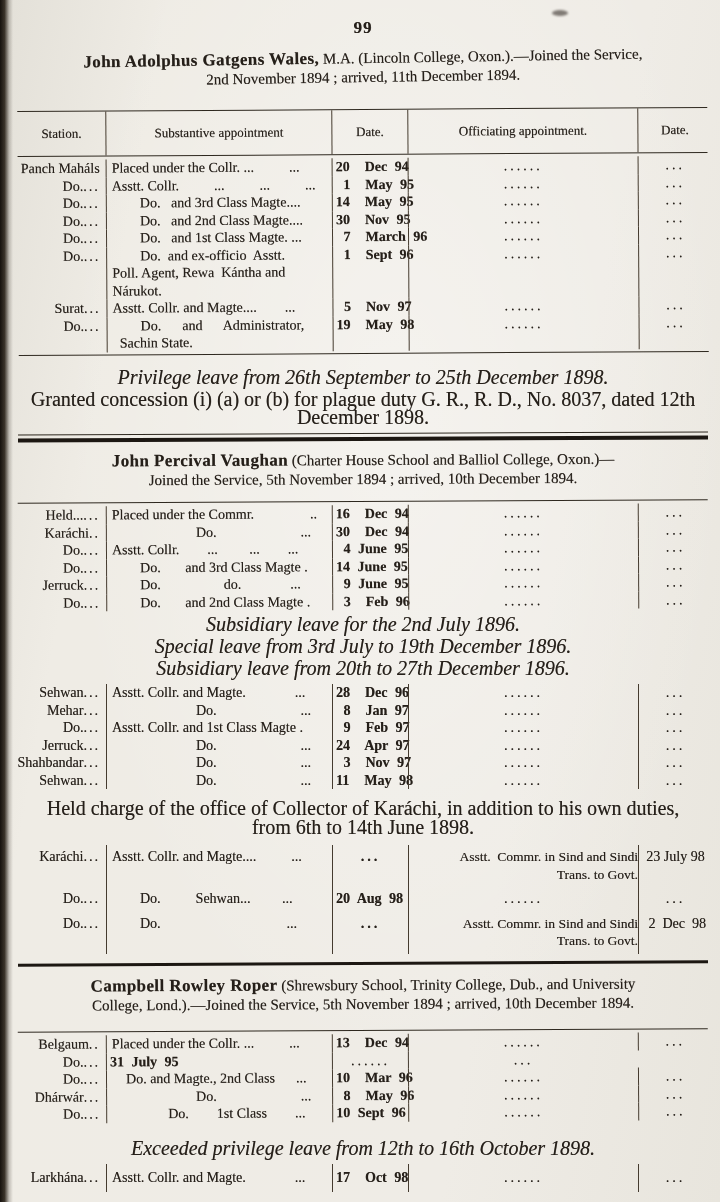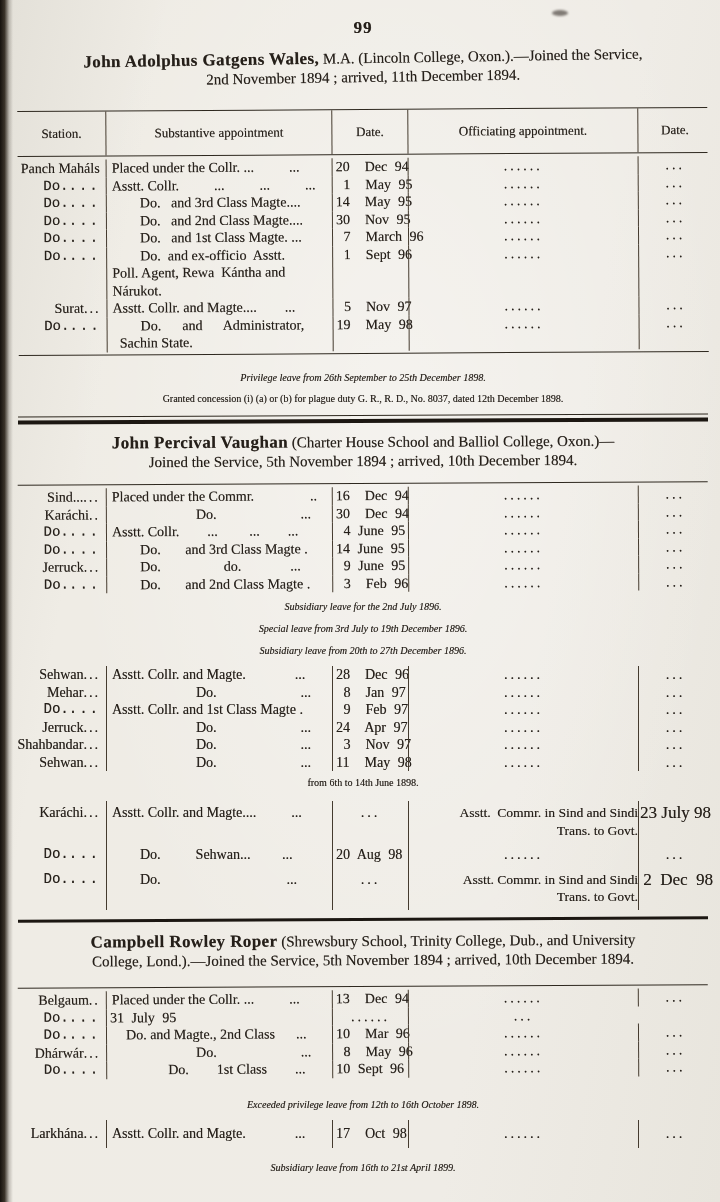--- a/index.html
+++ b/index.html
@@ -38,33 +38,33 @@
     height:44px; align-items:center; border-bottom:1.4px solid #2e281f;
   }
   .th { text-align:center; font-size:13px; height:100%; display:flex; align-items:center; justify-content:center; }
   .th.bl { border-left:1px solid #453b2f; }
 
   .rows { padding:3px 0 2px; }
   .trow { display:grid; grid-template-columns:88px 226px 76px 230px 74px; }
   .cell { font-size:14px; line-height:17.5px; }
   .cell.bl { border-left:1px solid #453b2f; }
   .c-station { display:flex; justify-content:flex-end; padding:0 6px 0 2px; }
-  .c-station.indent { padding-left:30px;font-family:Liberation Mono, monospace; }
+  .c-station.indent { padding-left:30px; }
   .st-name { white-space:nowrap; }
   .st-dots { letter-spacing:2px; }
   .c-sub  { white-space:pre-wrap; padding:0 2px 0 5px; }
-  .c-date { white-space:pre; padding-left:3px; word-spacing:4px; }
+  .c-date { white-space:pre; padding-left:3px; word-spacing:4px;font-weight:bold; }
   .c-off  { text-align:right; white-space:pre-wrap; padding-left:8px; font-size:13.5px; }
-  .c-date2{ text-align:center; white-space:pre; font-size:17px; }
+  .c-date2{ text-align:center; white-space:pre; font-size:14px; }
   .cell.dots { text-align:center; letter-spacing:3px; word-spacing:0; padding-left:0; font-size:14px; }
 
   .rows.tall .cell   { padding-top:3px; padding-bottom:4px; }
   .rows.spaced .cell { padding-top:4px; padding-bottom:5px; line-height:19px; }
 
-  .note { text-align:center; font-size:10px; line-height:18px; margin:3px 10px; }
+  .note { text-align:center; font-size:20px; line-height:18px; margin:3px 10px; }
   .note.it { font-style:italic; line-height:19px; }
   .note.held { margin:1px 10px; }
 
   .divider { margin:7px 0 10px; }
   .d-thin  { border-top:1.2px solid #2e281f; margin-bottom:3px; transform:rotate(-0.25deg); }
   .d-thick { height:3.5px; background:#1c1712; transform:rotate(-0.25deg); }
   .rule-thick { height:3px; background:#1c1712; margin:6px 0 10px; }
 
   .sp-top { margin-top:14px; }
 </style>
@@ -187,21 +187,21 @@
 
     <section>
       <div class="heading tilt-s">
         <div><span class="hname">John Percival Vaughan</span> <span>(Charter House School and Balliol College, Oxon.)—</span></div>
         <div class="hline2">Joined the Service, 5th November 1894 ; arrived, 10th December 1894.</div>
       </div>
       <div class="table tilt-s" style="margin-top:12px;">
         <div class="rows">
             <div class="trow">
               <div class="cell c-station">
-                <span class="st-name">Sind...</span>
+                <span class="st-name">Held...</span>
                 <span class="st-dots">...</span>
               </div>
               <div class="cell c-sub bl">Placed under the Commr.                ..</div>
               <div class="cell c-date bl">16  Dec 94</div>
               <div class="cell c-off bl dots">......</div>
               <div class="cell c-date2 bl dots">...</div>
             </div>
             <div class="trow">
               <div class="cell c-station">
                 <span class="st-name">Karáchi</span>
@@ -312,20 +312,21 @@
             <div class="cell c-station">
               <span class="st-name">Sehwan</span>
               <span class="st-dots">...</span>
             </div>
             <div class="cell c-sub bl">                        Do.                        ...</div>
             <div class="cell c-date bl">11  May 98</div>
             <div class="cell c-off bl dots">......</div>
             <div class="cell c-date2 bl dots">...</div>
           </div>
         </div>
+      <p class="note held sp-top" style="margin-top:8px;">Held charge of the office of Collector of Karáchi, in addition to his own duties,</p>
       <p class="note held">from 6th to 14th June 1898.</p>
       <div class="rows tall" style="margin-top:6px;">
           <div class="trow">
             <div class="cell c-station">
               <span class="st-name">Karáchi</span>
               <span class="st-dots">...</span>
             </div>
             <div class="cell c-sub bl">Asstt. Collr. and Magte....          ...</div>
             <div class="cell c-date bl dots">...</div>
             <div class="cell c-off bl">Asstt.  Commr. in Sind and Sindi

